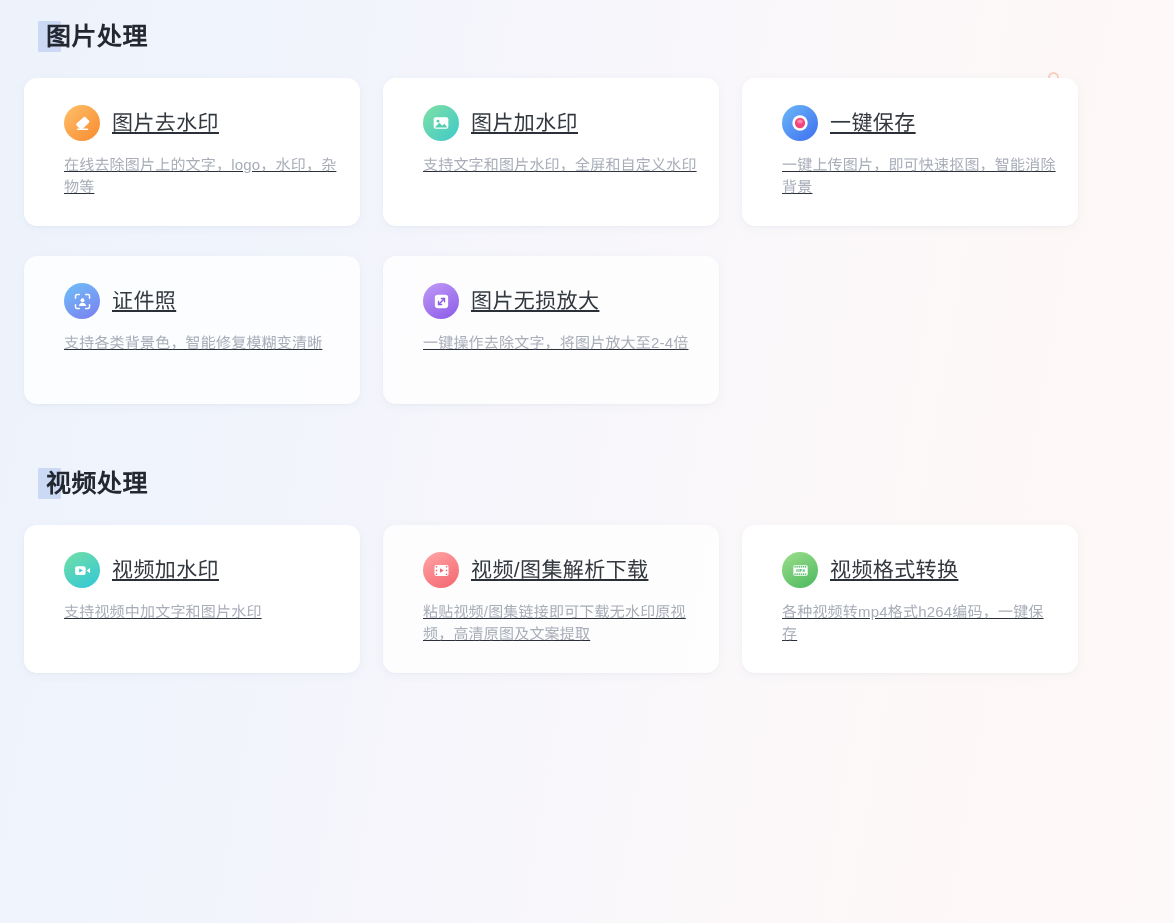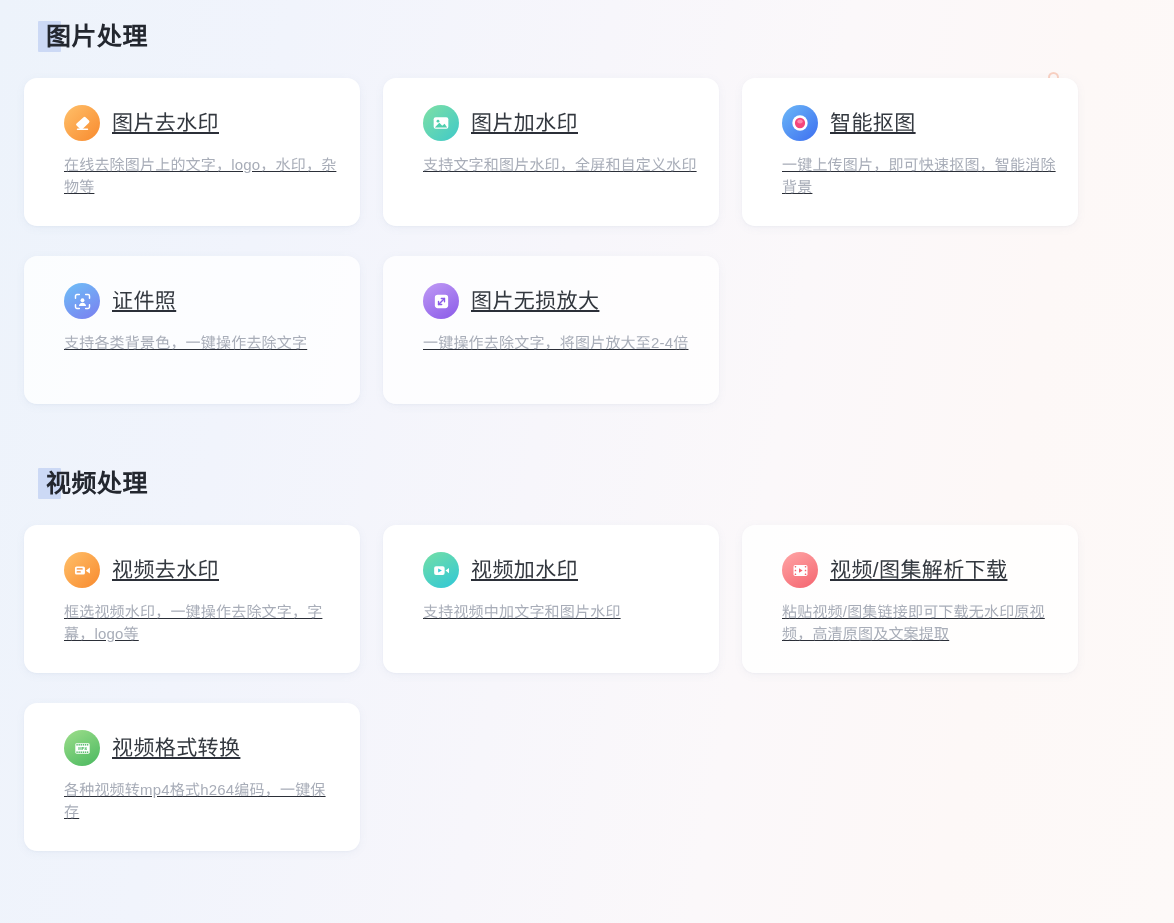--- a/index.html
+++ b/index.html
@@ -189,37 +189,37 @@
 
       <div class="card">
         <div class="card-head">
           <span class="card-icon g-bluepink">
             <svg width="22" height="22" viewBox="0 0 24 24" fill="none">
               <circle cx="12" cy="12" r="8.4" fill="#fff"></circle>
               <circle cx="12" cy="12" r="5.6" fill="#f5467c"></circle>
               <ellipse cx="12" cy="10.4" rx="3" ry="2.1" fill="#ff84ab"></ellipse>
             </svg>
           </span>
-          <span class="card-title">智能抠图</span>
+          <span class="card-title">一键保存</span>
         </div>
         <p class="card-desc">一键上传图片，即可快速抠图，智能消除背景</p>
       </div>
 
       <div class="card translucent">
         <div class="card-head">
           <span class="card-icon g-blueviol">
             <svg width="21" height="21" viewBox="0 0 24 24" fill="none">
               <path d="M4 8.4V5.6A1.6 1.6 0 0 1 5.6 4h2.8M15.6 4h2.8A1.6 1.6 0 0 1 20 5.6v2.8M20 15.6v2.8a1.6 1.6 0 0 1-1.6 1.6h-2.8M8.4 20H5.6A1.6 1.6 0 0 1 4 18.4v-2.8" stroke="#fff" stroke-width="1.7" stroke-linecap="round"></path>
               <circle cx="12" cy="10.6" r="2.2" fill="#fff"></circle>
               <path d="M7.9 17c.5-2.3 2.1-3.5 4.1-3.5s3.6 1.2 4.1 3.5H7.9Z" fill="#fff"></path>
             </svg>
           </span>
           <span class="card-title">证件照</span>
         </div>
-        <p class="card-desc">支持各类背景色，一键操作去除文字</p>
+        <p class="card-desc">支持各类背景色，智能修复模糊变清晰</p>
       </div>
 
 
       <div class="card translucent">
         <div class="card-head">
           <span class="card-icon g-purple">
             <svg width="21" height="21" viewBox="0 0 24 24" fill="none">
               <rect x="4.4" y="4.4" width="15.2" height="15.2" rx="3.2" fill="#fff"></rect>
               <path d="M15.4 8.6 8.6 15.4" stroke="#8a5ae8" stroke-width="1.6" stroke-linecap="round"></path>
               <path d="M15.4 12.2V8.6h-3.6M8.6 11.8v3.6h3.6" stroke="#8a5ae8" stroke-width="1.6" stroke-linecap="round" stroke-linejoin="round"></path>
@@ -234,33 +234,20 @@
   </section>
 
   <section class="section videos">
     <div class="section-head">
       <span class="hl"></span>
       <h2>视频处理</h2>
     </div>
 
     <div class="grid">
 
-      <div class="card">
-        <div class="card-head">
-          <span class="card-icon g-orange">
-            <svg width="21" height="21" viewBox="0 0 24 24" fill="none">
-              <rect x="3.4" y="7.4" width="11.4" height="9.2" rx="1.8" fill="#fff"></rect>
-              <path d="M15.8 12.2 20.4 8.6v6.8l-4.6-3.2Z" fill="#fff"></path>
-              <path d="M6 10.2h5.6M6 13.6h3.4" stroke="#f88a2e" stroke-width="1.5" stroke-linecap="round"></path>
-            </svg>
-          </span>
-          <span class="card-title">视频去水印</span>
-        </div>
-        <p class="card-desc">框选视频水印，一键操作去除文字，字幕，logo等</p>
-      </div>
 
       <div class="card">
         <div class="card-head">
           <span class="card-icon g-teal">
             <svg width="21" height="21" viewBox="0 0 24 24" fill="none">
               <rect x="3.6" y="7" width="12" height="10" rx="2.2" fill="#fff"></rect>
               <path d="M16.6 12 20.6 9v6l-4-3Z" fill="#fff"></path>
               <path d="M8.2 9.8 12.4 12l-4.2 2.2V9.8Z" fill="#2fc7d8"></path>
             </svg>
           </span>

